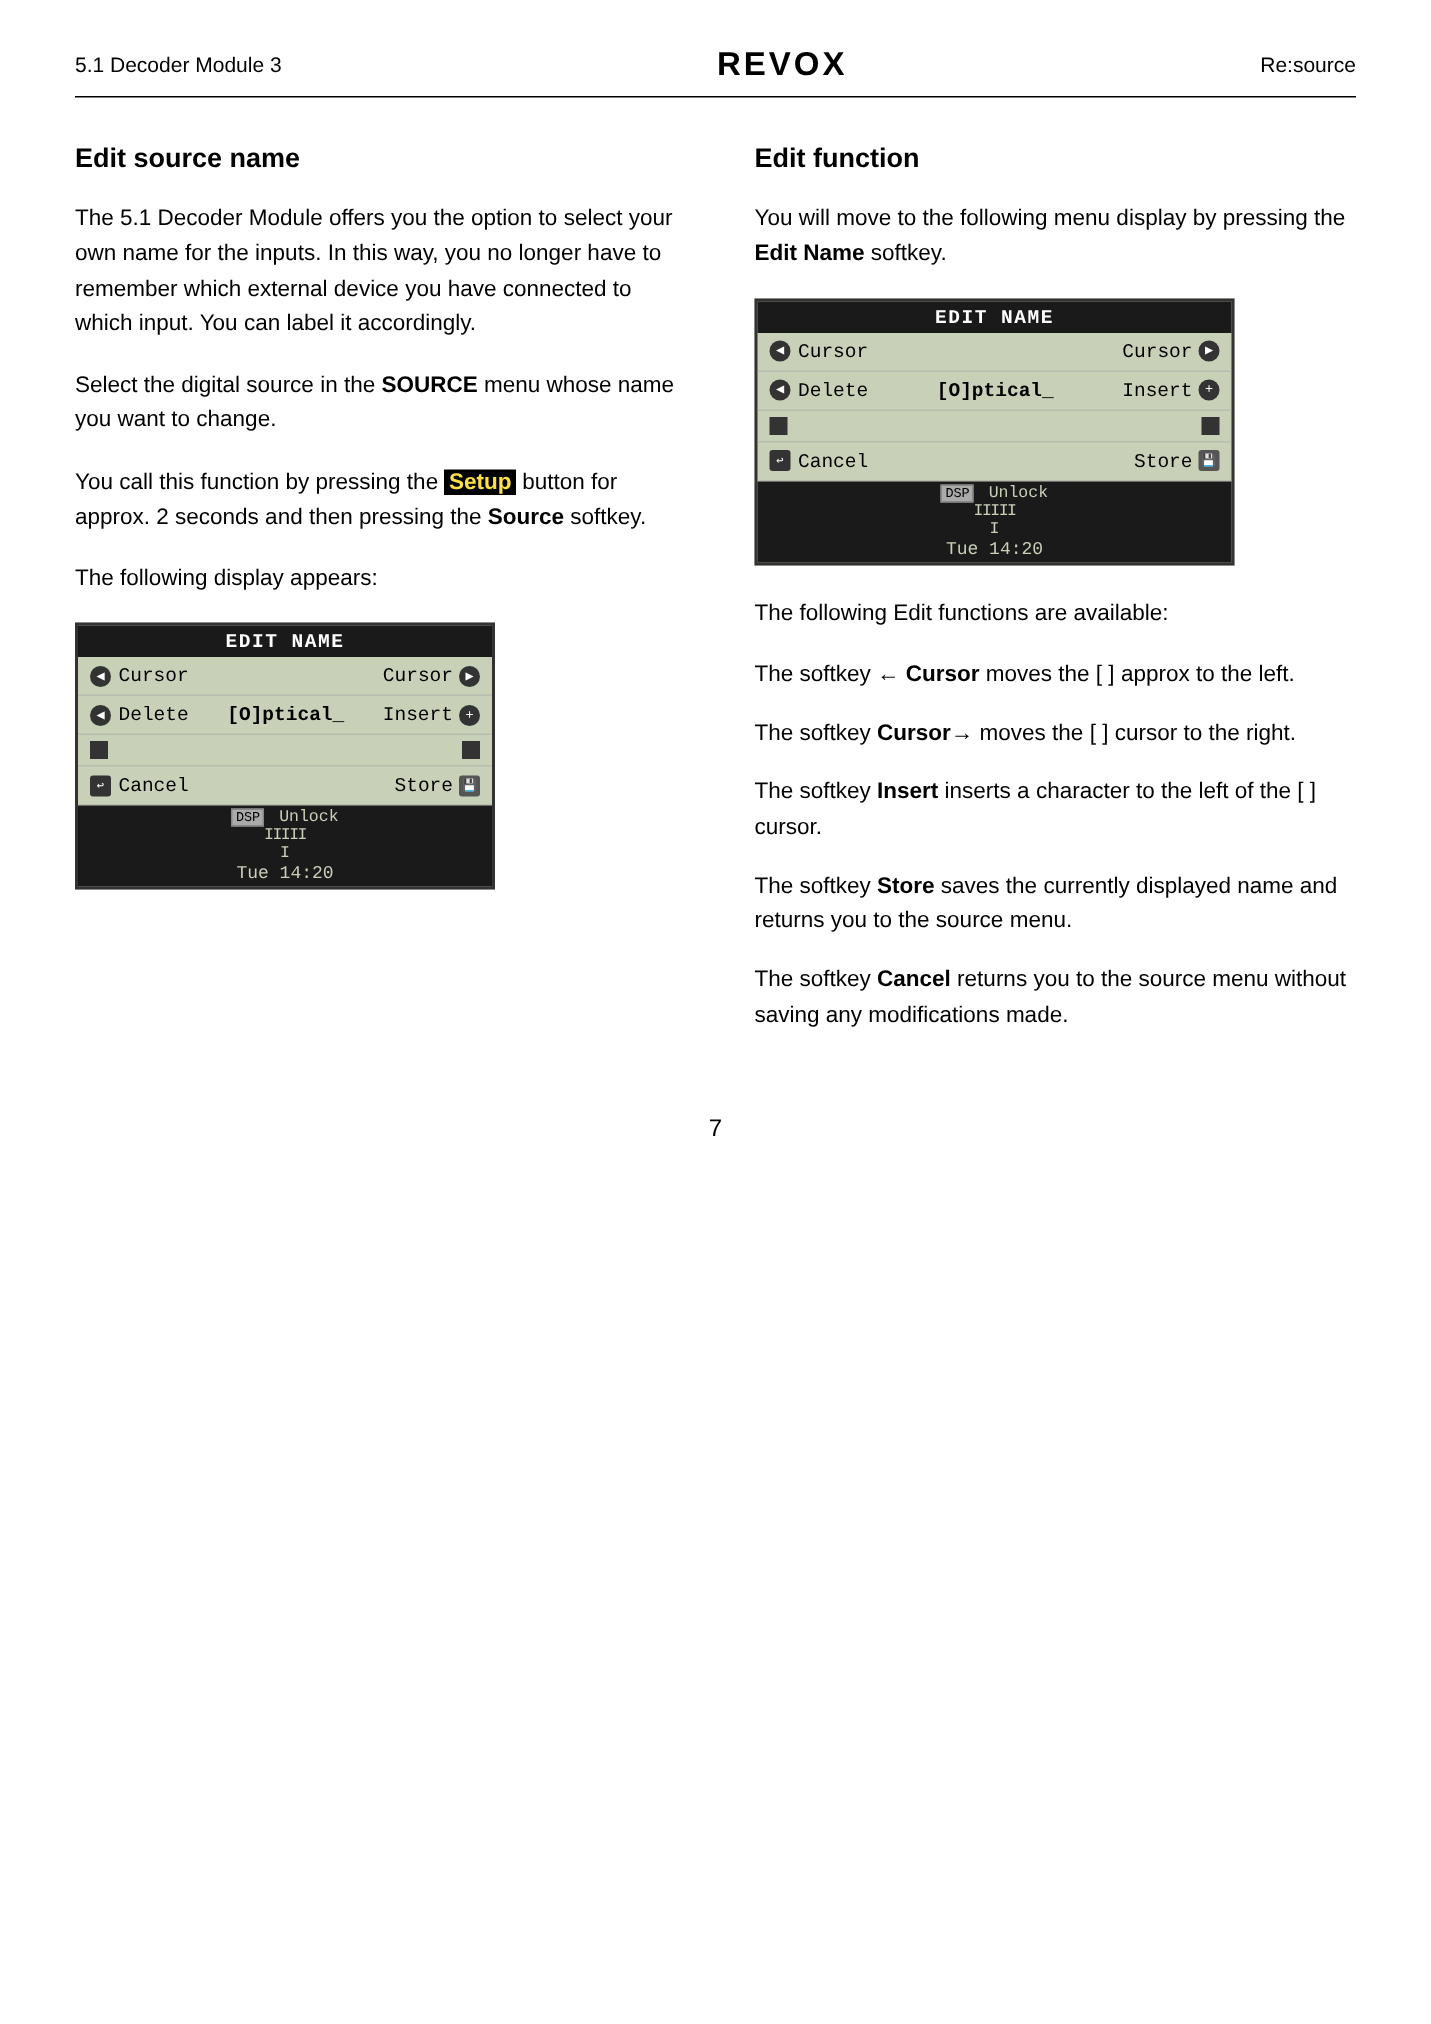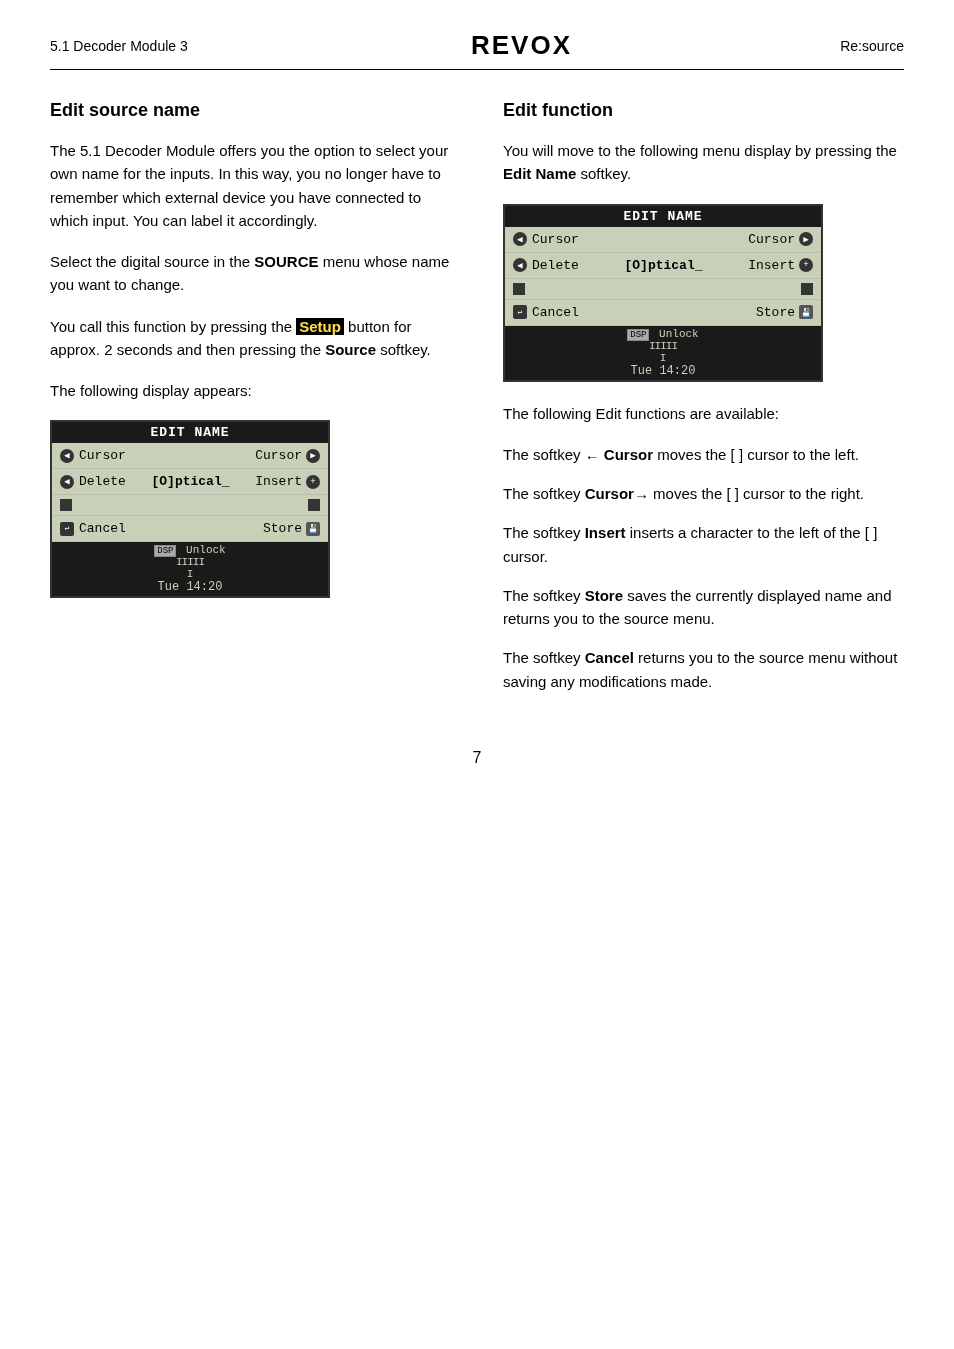--- a/index.html
+++ b/index.html
@@ -30,21 +30,21 @@
       padding-bottom: 8px;
       margin-bottom: 30px;
     }
 
     .header-left {
       font-size: 14px;
       color: #000;
     }
 
     .header-logo {
-      font-size: 26px;
+      font-size: 22px;
       font-weight: 900;
       letter-spacing: 2px;
       font-family: Arial Black, Arial, sans-serif;
       text-transform: uppercase;
       margin-left: 15px;
     }
 
     .header-right {
       font-size: 14px;
       color: #000;
@@ -440,21 +440,21 @@
           </div>
           <div>
             <span class="lcd-time">Tue 14:20</span>
           </div>
         </div>
       </div>
 
       <p class="para" style="margin-top: 18px;">The following Edit functions are available:</p>
 
       <p class="softkey-para">
-        <span>The softkey </span><span class="bold">← Cursor</span><span> moves the [  ] cursor to the left.</span>
+        <span>The softkey </span><span class="bold">← Cursor</span><span> moves the [  ] approx to the left.</span>
       </p>
 
       <p class="softkey-para">
         <span>The softkey </span><span class="bold">Cursor→</span><span> moves the [  ] cursor to the right.</span>
       </p>
 
 
       <p class="softkey-para">
         <span>The softkey </span><span class="bold">Insert</span><span> inserts a character to the left of the [  ] cursor.</span>
       </p>

